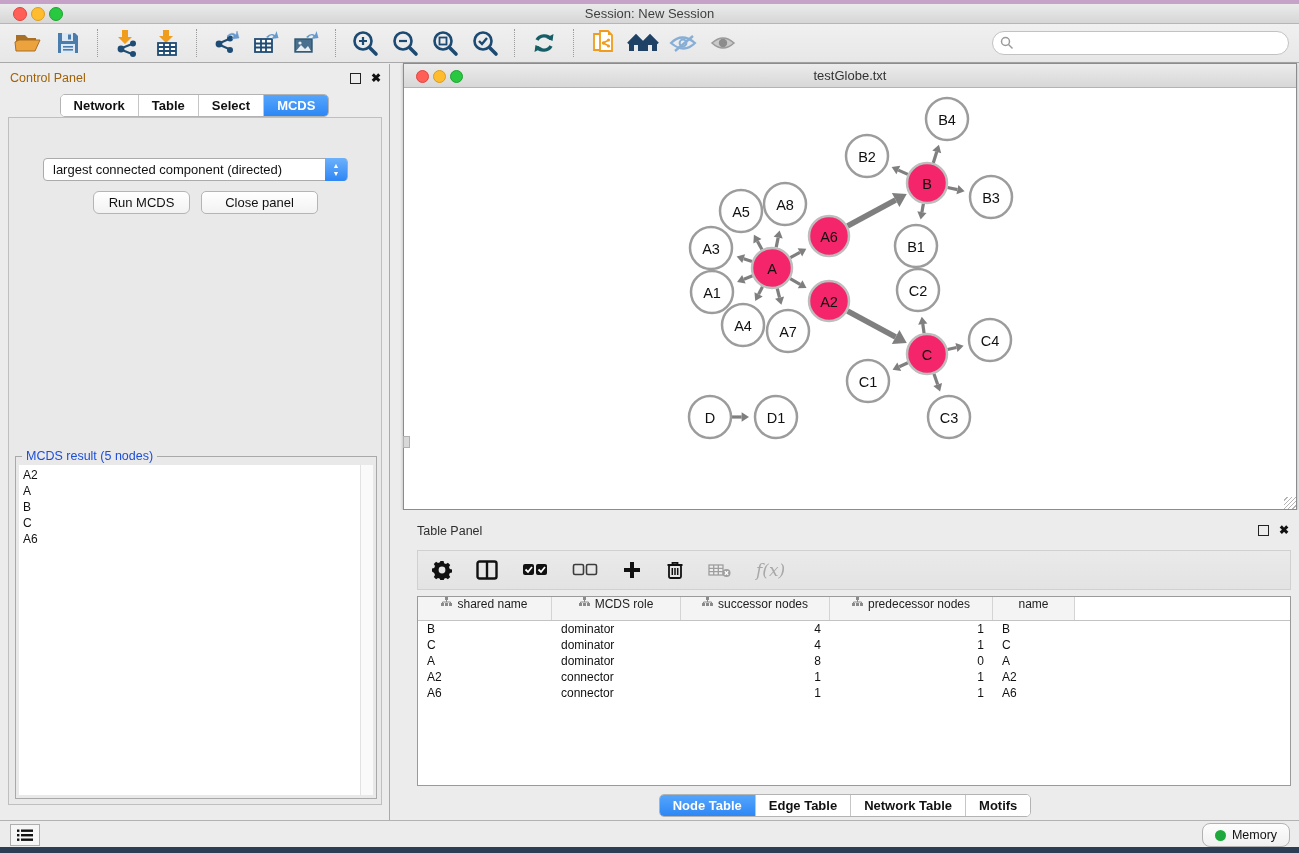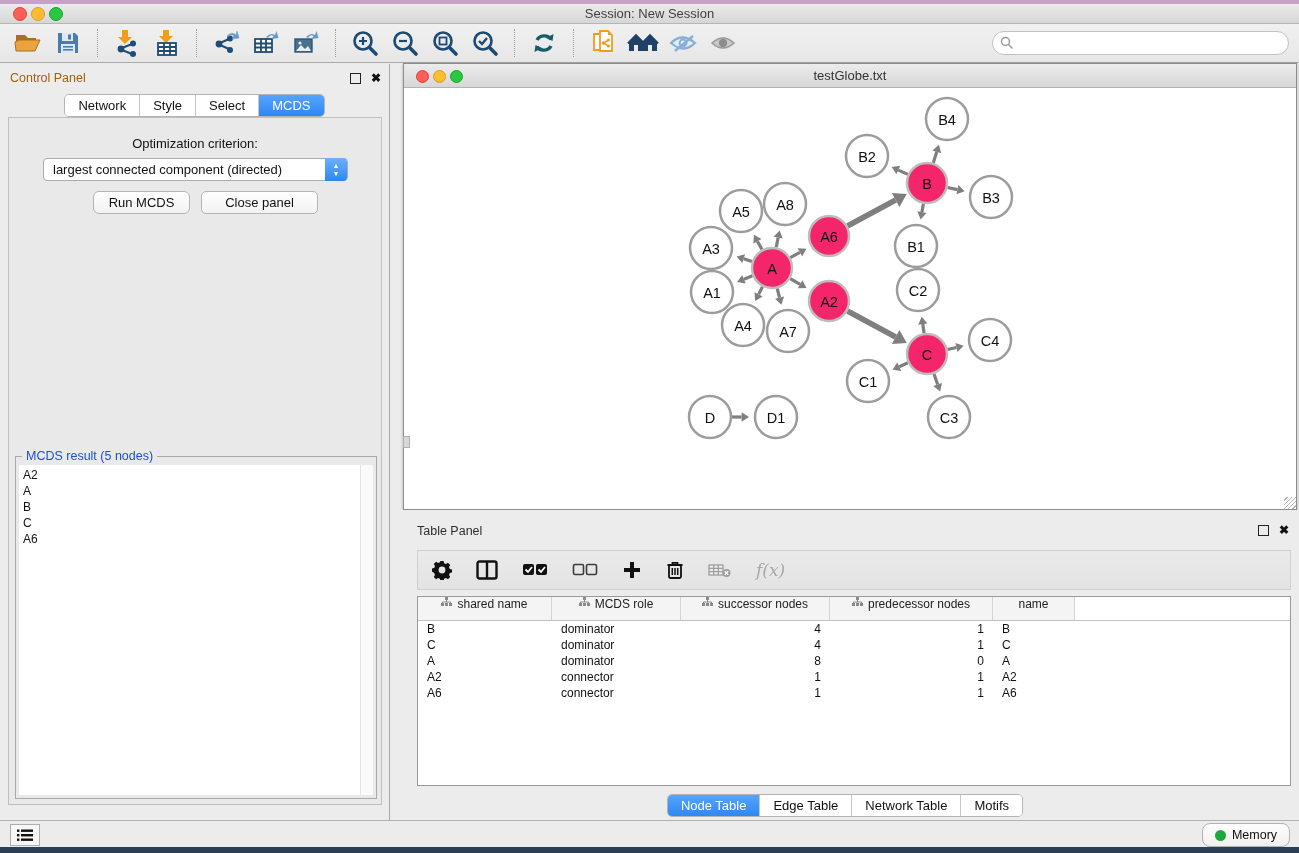--- a/index.html
+++ b/index.html
@@ -27,21 +27,21 @@
     background:#fff;padding:0 10px 0 26px;font-size:12px;outline:none;color:#333;}
   #search-wrap svg{position:absolute;left:8px;top:5px;}
 
   
   #control-panel{left:0;top:64px;width:390px;height:756px;background:#ececec;border-right:1px solid #a9a9a9;box-sizing:border-box;}
   #cp-header{position:absolute;left:0;top:4px;width:100%;height:22px;}
   #cp-header .ph-title{position:absolute;left:10px;top:3px;font-size:12.5px;color:#a16207;}
   .winbtn-float{width:9px;height:9px;border:1.5px solid #222;display:inline-block;}
   .winbtn-close{font-size:12px;font-weight:bold;color:#111;line-height:10px;}
   #cp-tabs{position:absolute;left:0;top:30px;width:100%;display:flex;justify-content:center;z-index:3;}
-  .seg{display:flex;border:1px solid #b3b3b3;border-radius:5px;overflow:hidden;background:#fff;}
+  .seg{display:flex;border:1px solid #b3b3b3;border-radius:5px;overflow:hidden;background:#fff;font-weight:bold;}
   .seg .tab{padding:3px 13px;font-size:13px;color:#111;background:#fff;border-right:1px solid #c6c6c6;cursor:default;}
   .seg .tab:last-child{border-right:none;}
   .seg .tab.active{background:linear-gradient(#55a5fb,#2d87f5);color:#fff;}
   #cp-body{position:absolute;left:8px;top:53px;width:374px;height:688px;background:#e9e9e9;
     border:1px solid #bfbfbf;box-sizing:border-box;}
   #opt-label{position:absolute;left:0;top:18px;width:100%;text-align:center;font-size:13px;color:#111;}
   #criterion-select{position:absolute;left:34px;top:40px;width:305px;height:23px;background:#fff;
     border:1px solid #ababab;border-radius:4px;box-sizing:border-box;font-size:13px;color:#111;
     line-height:21px;padding-left:9px;}
   #criterion-stepper{position:absolute;right:0px;top:-1px;width:22px;height:23px;border-radius:0 4px 4px 0;
@@ -258,27 +258,26 @@
 
 <div id="control-panel" class="abs">
   <div id="cp-header">
     <span class="ph-title">Control Panel</span>
     <span class="winbtn-float" style="position:absolute;right:28px;top:5px;"></span>
     <span class="winbtn-close" style="position:absolute;right:8px;top:5px;">✖</span>
   </div>
   <div id="cp-tabs">
     <div class="seg">
       <div class="tab">Network</div>
-      <div class="tab">Style</div>
+      <div class="tab">Table</div>
       <div class="tab">Select</div>
       <div class="tab active">MCDS</div>
     </div>
   </div>
   <div id="cp-body">
-    <div id="opt-label">Optimization criterion:</div>
     <div id="criterion-select">
       <span>largest connected component (directed)</span>
       <span id="criterion-stepper">
           <span>▲</span>
           <span>▼</span>
         </span>
     </div>
     <div class="pushbtn" id="run-btn">Run MCDS</div>
     <div class="pushbtn" id="close-btn">Close panel</div>
     <div id="mcds-fieldset">

